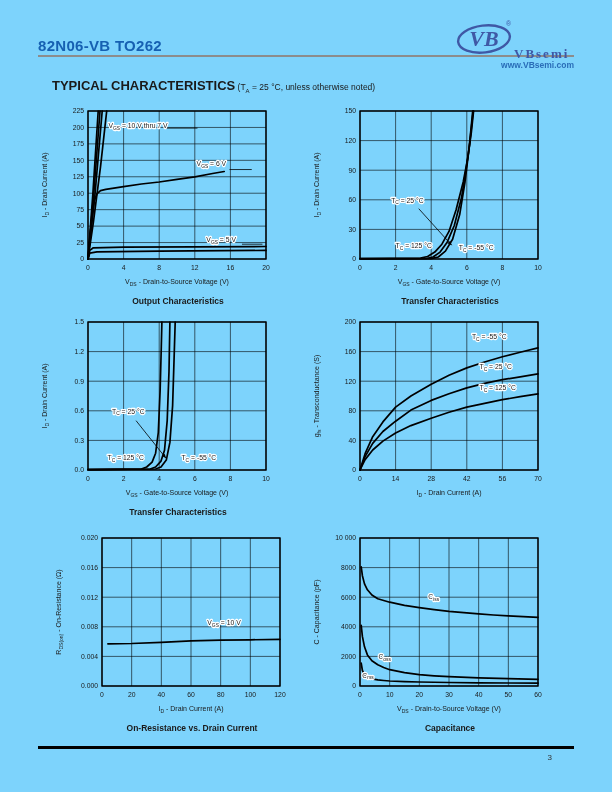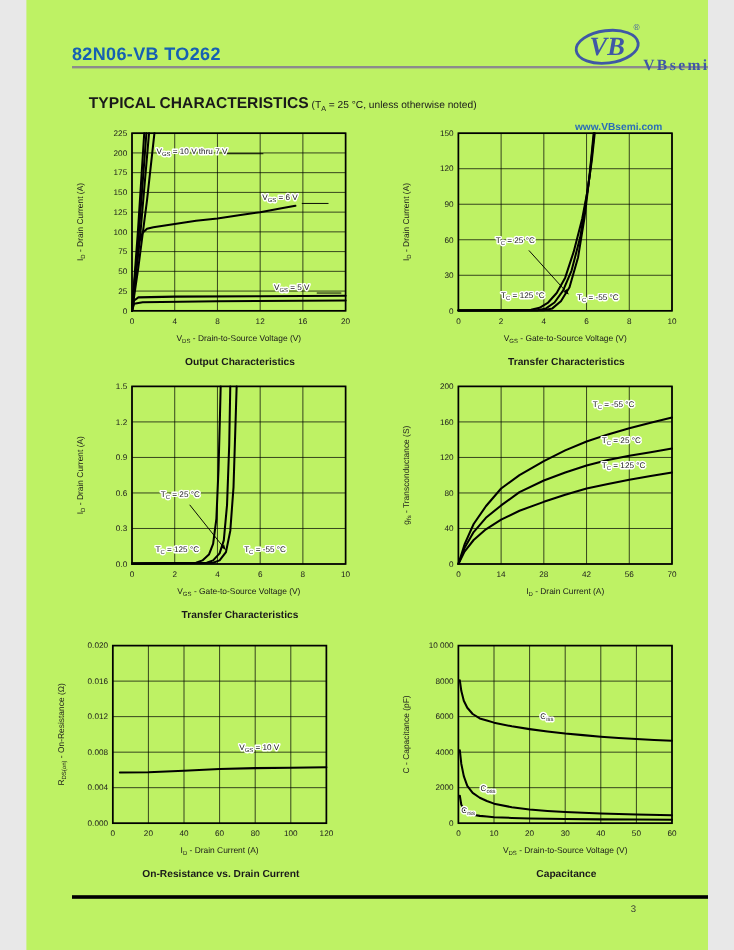--- a/index.html
+++ b/index.html
@@ -1,39 +1,39 @@
 <!DOCTYPE html>
 <html><head>
 <meta charset="utf-8">
 <style>
   html,body{margin:0;padding:0;background:#e8e8e8;}
-  .page{position:relative;width:568px;height:792px;margin:0 auto;background:#bef264;
+  .page{position:relative;width:612px;height:792px;margin:0 auto;background:#7dd3fc;
         font-family:"Liberation Sans",sans-serif;color:#1a1a1a;overflow:hidden;}
   
   .part-number{position:absolute;left:38px;top:37px;font-size:15px;font-weight:bold;
                color:#1660b2;letter-spacing:0.3px;}
   .header-rule{position:absolute;left:38px;top:55px;width:536px;height:2px;background:#8c8c8c;}
   .logo{position:absolute;left:456px;top:22px;width:120px;height:36px;}
   .logo-mark{position:absolute;left:0;top:0;}
   .logo-word{position:absolute;left:58px;top:24px;font-family:"Liberation Serif",serif;
              font-size:13px;font-weight:bold;letter-spacing:2px;color:#3f58a5;}
   .logo-reg{position:absolute;left:50px;top:-2px;font-size:7px;color:#3f58a5;}
-  .website{position:absolute;right:38px;top:60px;font-size:8.5px;font-weight:bold;color:#2a6db8;margin-top:40px;}
+  .website{position:absolute;right:38px;top:60px;font-size:8.5px;font-weight:bold;color:#2a6db8;}
   
   .section-line{position:absolute;left:52px;top:78px;font-size:8.5px;white-space:nowrap;}
   .section-title{font-weight:bold;font-size:13px;}
   .section-cond sub{font-size:6px;}
   
   figure.chart{position:absolute;width:260px;margin:0;padding:0;}
   figure.chart svg{display:block;width:260px;height:186px;}
   figcaption.chart-title{display:block;width:200px;margin:7px 0 0 42px;text-align:center;
                          font-size:8.5px;font-weight:bold;}
   #fig0{left:36px;top:103px;}  #fig1{left:308px;top:103px;}
   #fig2{left:36px;top:314px;}  #fig3{left:308px;top:314px;}
-  #fig4{left:20px;top:530px;}  #fig5{left:308px;top:530px;}
+  #fig4{left:50px;top:530px;}  #fig5{left:308px;top:530px;}
   
   .footer-bar{position:absolute;left:38px;top:746px;width:536px;height:3px;background:#000;}
   .page-number{position:absolute;right:60px;top:753px;font-size:8px;color:#333;}
 </style>
 </head>
 <body>
 
 <div class="page">
 
   <div class="part-number">82N06-VB TO262</div>

